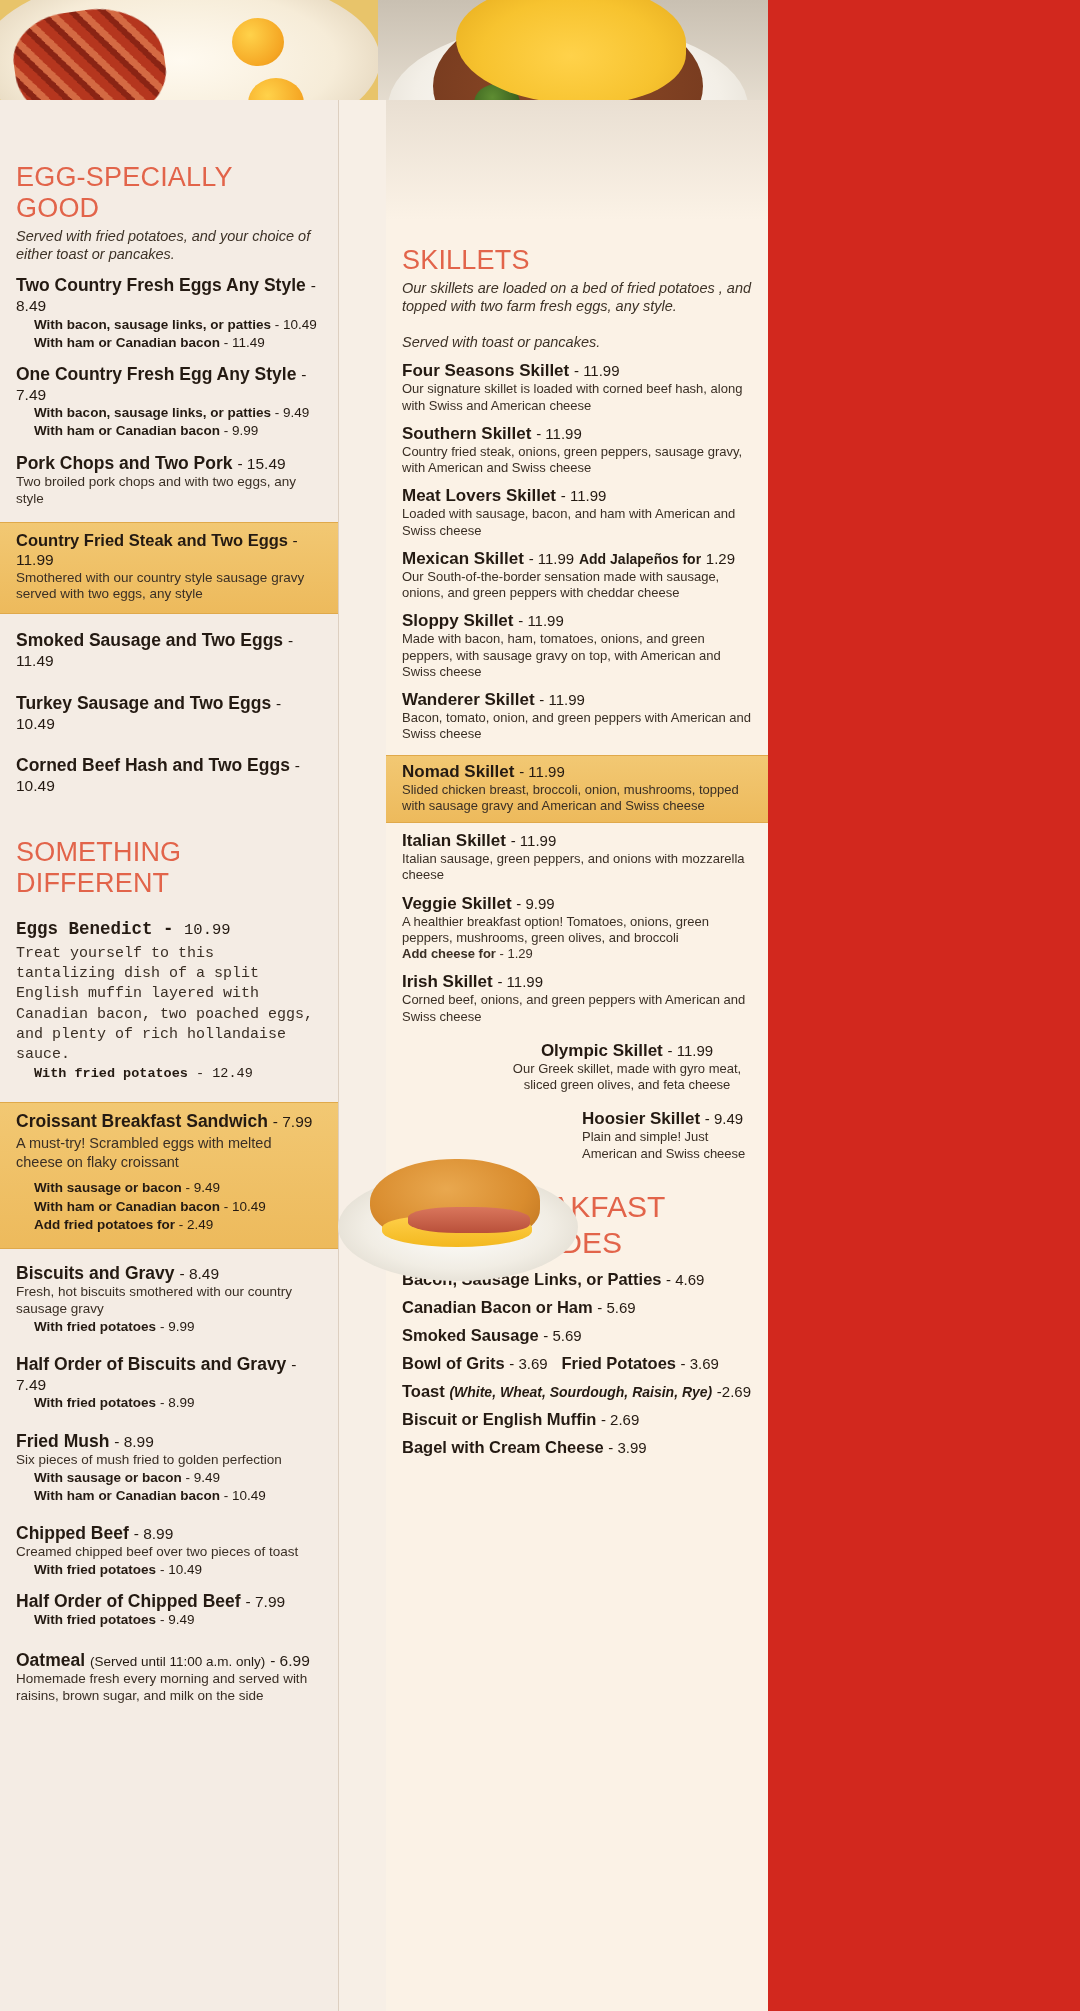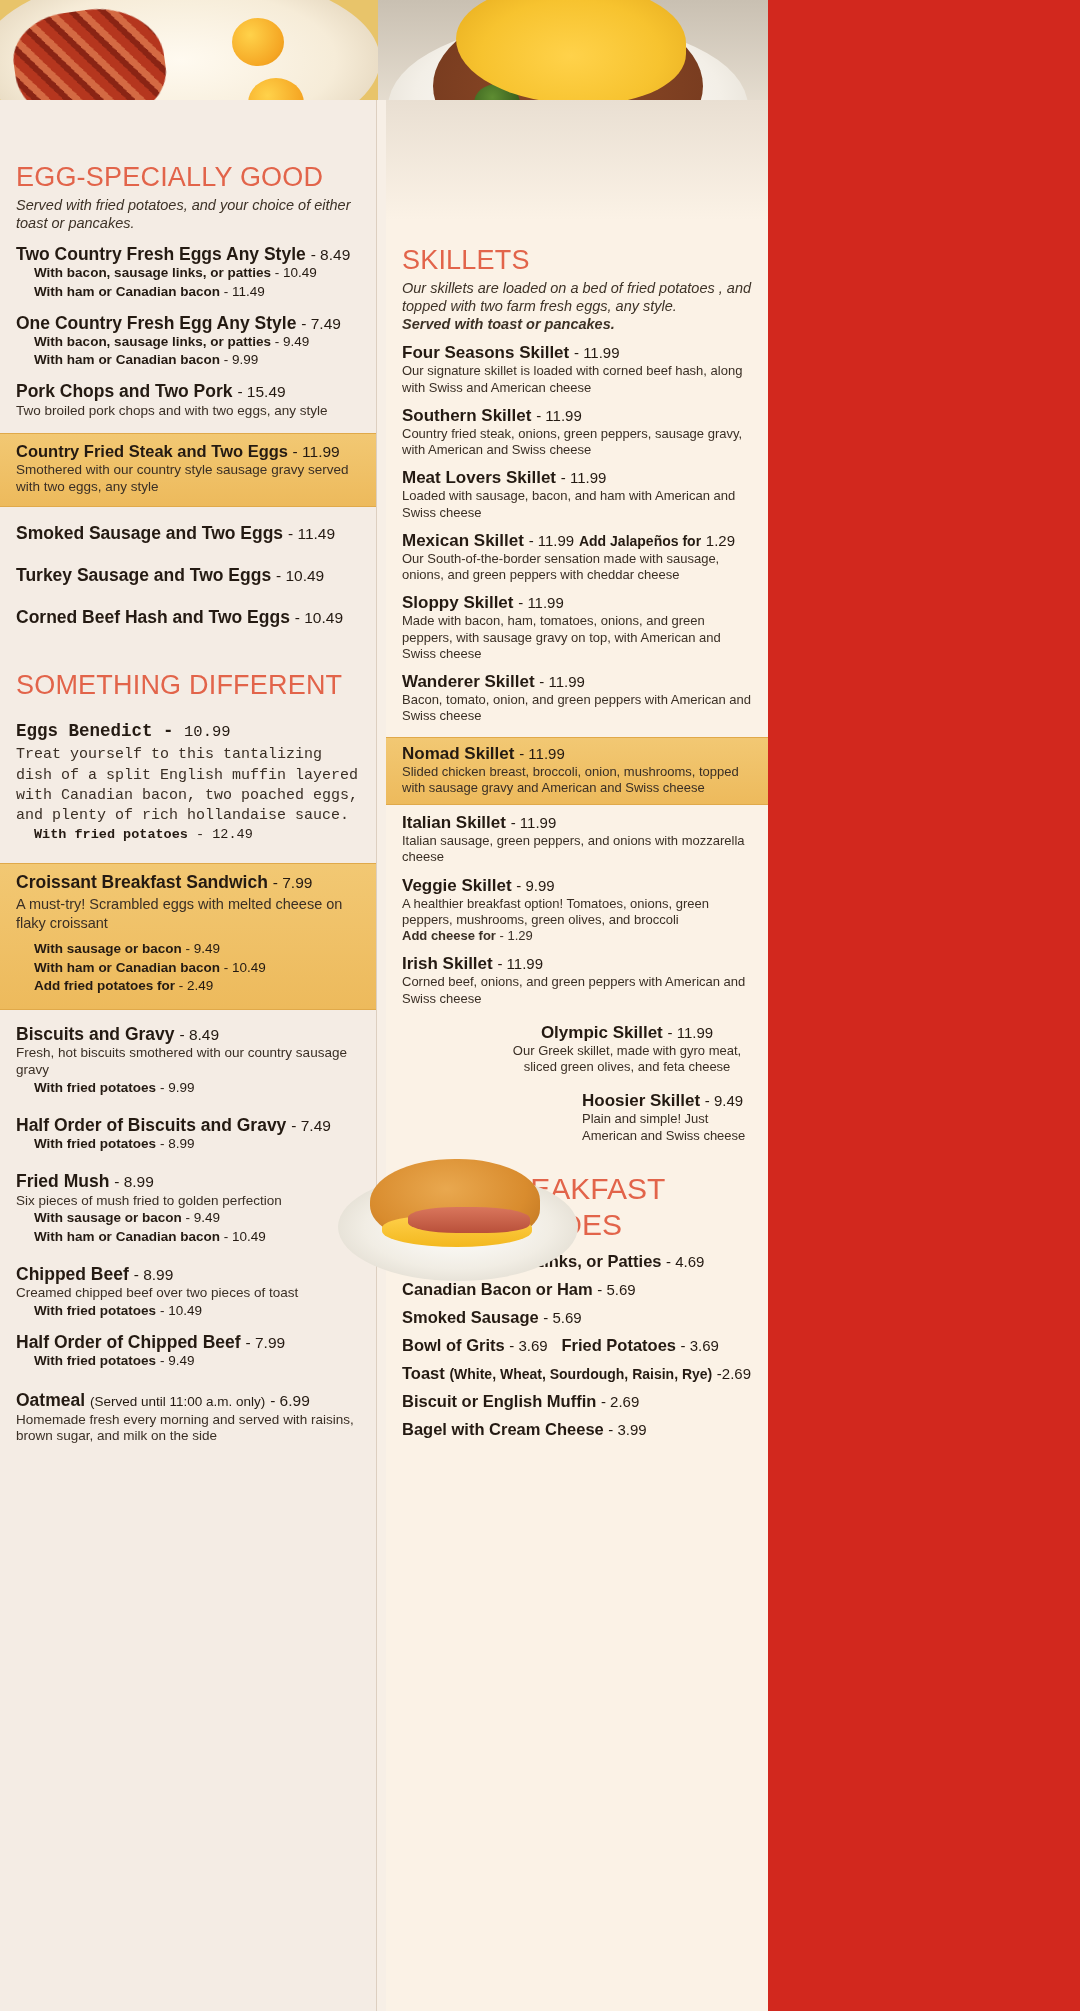--- a/index.html
+++ b/index.html
@@ -72,21 +72,21 @@
   .b4 { left: 178px; top: 70px; width: 38px; height: 28px; }
 
   
   .card {
     position: absolute; left: 0; top: 100px;
     width: 768px; height: 1911px;
     background: #f7efe6;
     border-right: 6px solid #b6c544;
   }
   .col-left {
-    position: absolute; left: 0; top: 0; width: 377px; height: 100%;
+    position: absolute; left: 0; top: 0; width: 339px; height: 100%;
     background: #f4ece4;
     border-right: 1px solid #ddcfc0;
   }
   .col-right {
     position: absolute; left: 386px; top: 0; width: 382px; height: 100%;
     background: #fbf2e6;
   }
   .col-right::before {
     content: ""; position: absolute; left: 0; top: 0; right: 0; height: 120px;
     background: linear-gradient(180deg,#e9dfd2 0%, rgba(251,242,230,0) 100%);
@@ -166,21 +166,21 @@
   .cr-ham {
     position: absolute; left: 70px; top: 52px; width: 122px; height: 26px;
     background: linear-gradient(180deg,#d9765c, #b9503a);
     border-radius: 40% 45% 35% 40%;
   }
 
   .sides-list .s-row {
     font-size: 16.5px; font-weight: bold; color: #241a12; margin-top: 9px;
   }
   .sides-list .s-row .price { font-weight: normal; font-size: 15px; }
-  .sides-list .s-row .paren { font-weight: bold; font-size: 14px; }
+  .sides-list .s-row .paren { font-weight: bold; font-size: 14px; font-style: italic; }
 </style>
 </head>
 <body>
 
 <div id="page">
 
   <div class="photo-left">
     <div class="plate"></div>
     <div class="yolk1"></div>
     <div class="yolk2"></div>
@@ -294,21 +294,21 @@
           </div>
           <div class="item-desc">Homemade fresh every morning and served with raisins, brown sugar, and milk on the side</div>
         </div>
       </div>
     </div>
 
     <div class="col-right">
       <div class="inner" style="padding-top:145px;">
         <h2 class="section">SKILLETS</h2>
         <p class="section-sub">Our skillets are loaded on a bed of fried potatoes , and topped with two farm fresh eggs, any style.</p>
-        <p class="section-sub" style="margin-top:0;font-weight:bold;">Served with toast or pancakes.</p>
+        <p class="section-sub" style="margin-top:18px;">Served with toast or pancakes.</p>
 
         <div class="r-item">
           <div class="r-title"><span>Four Seasons Skillet</span> <span class="price">- 11.99</span></div>
           <div class="r-desc">Our signature skillet is loaded with corned beef hash, along with Swiss and American cheese</div>
         </div>
         <div class="r-item">
           <div class="r-title"><span>Southern Skillet</span> <span class="price">- 11.99</span></div>
           <div class="r-desc">Country fried steak, onions, green peppers, sausage gravy, with American and Swiss cheese</div>
         </div>
         <div class="r-item">

